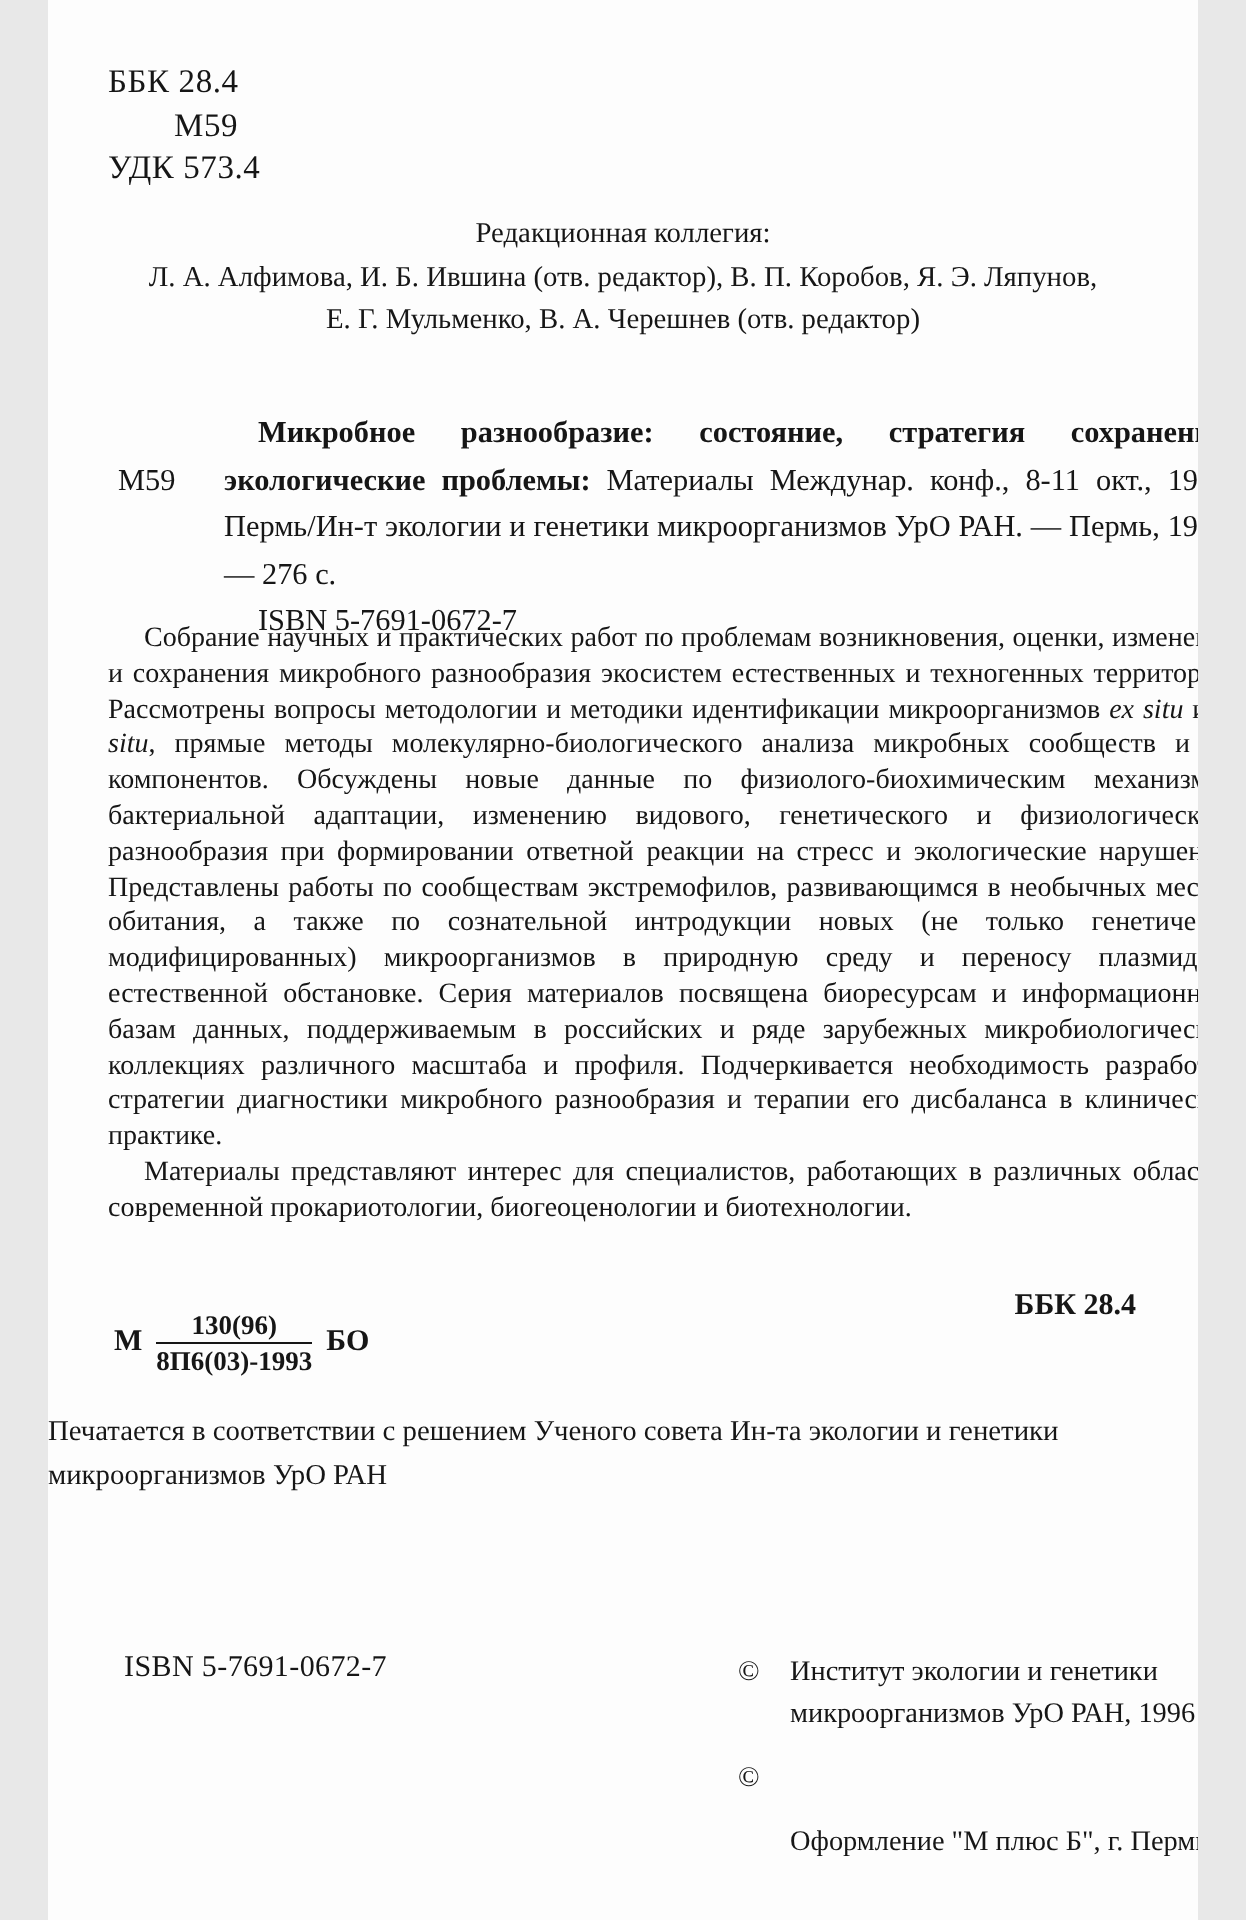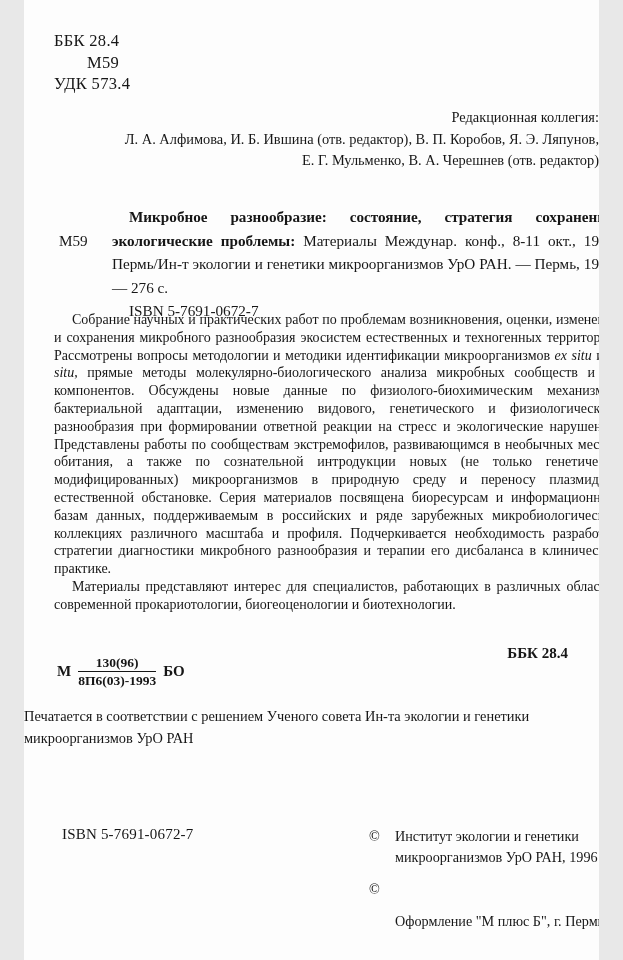--- a/index.html
+++ b/index.html
@@ -20,21 +20,21 @@
   
   .codes {
     position: absolute; left: 30px; top: 30px;
     font-size: 16.5px; line-height: 21.5px; letter-spacing: 0.3px;
   }
   .codes .m-indent { padding-left: 33px; }
 
   
   .editorial {
     position: absolute; left: 0; right: 0; top: 107px;
-    text-align: right; font-size: 14.4px; line-height: 21.5px;
+    text-align: center; font-size: 14.4px; line-height: 21.5px;
   }
 
   
   .catalog {
     position: absolute; left: 88px; top: 205px; width: 506px;
     font-size: 15.2px; line-height: 23.5px; text-align: justify;
   }
   .catalog p { margin: 0; text-indent: 17px; }
   .catalog .margin-code {
     position: absolute; left: -53px; top: 23.5px;

